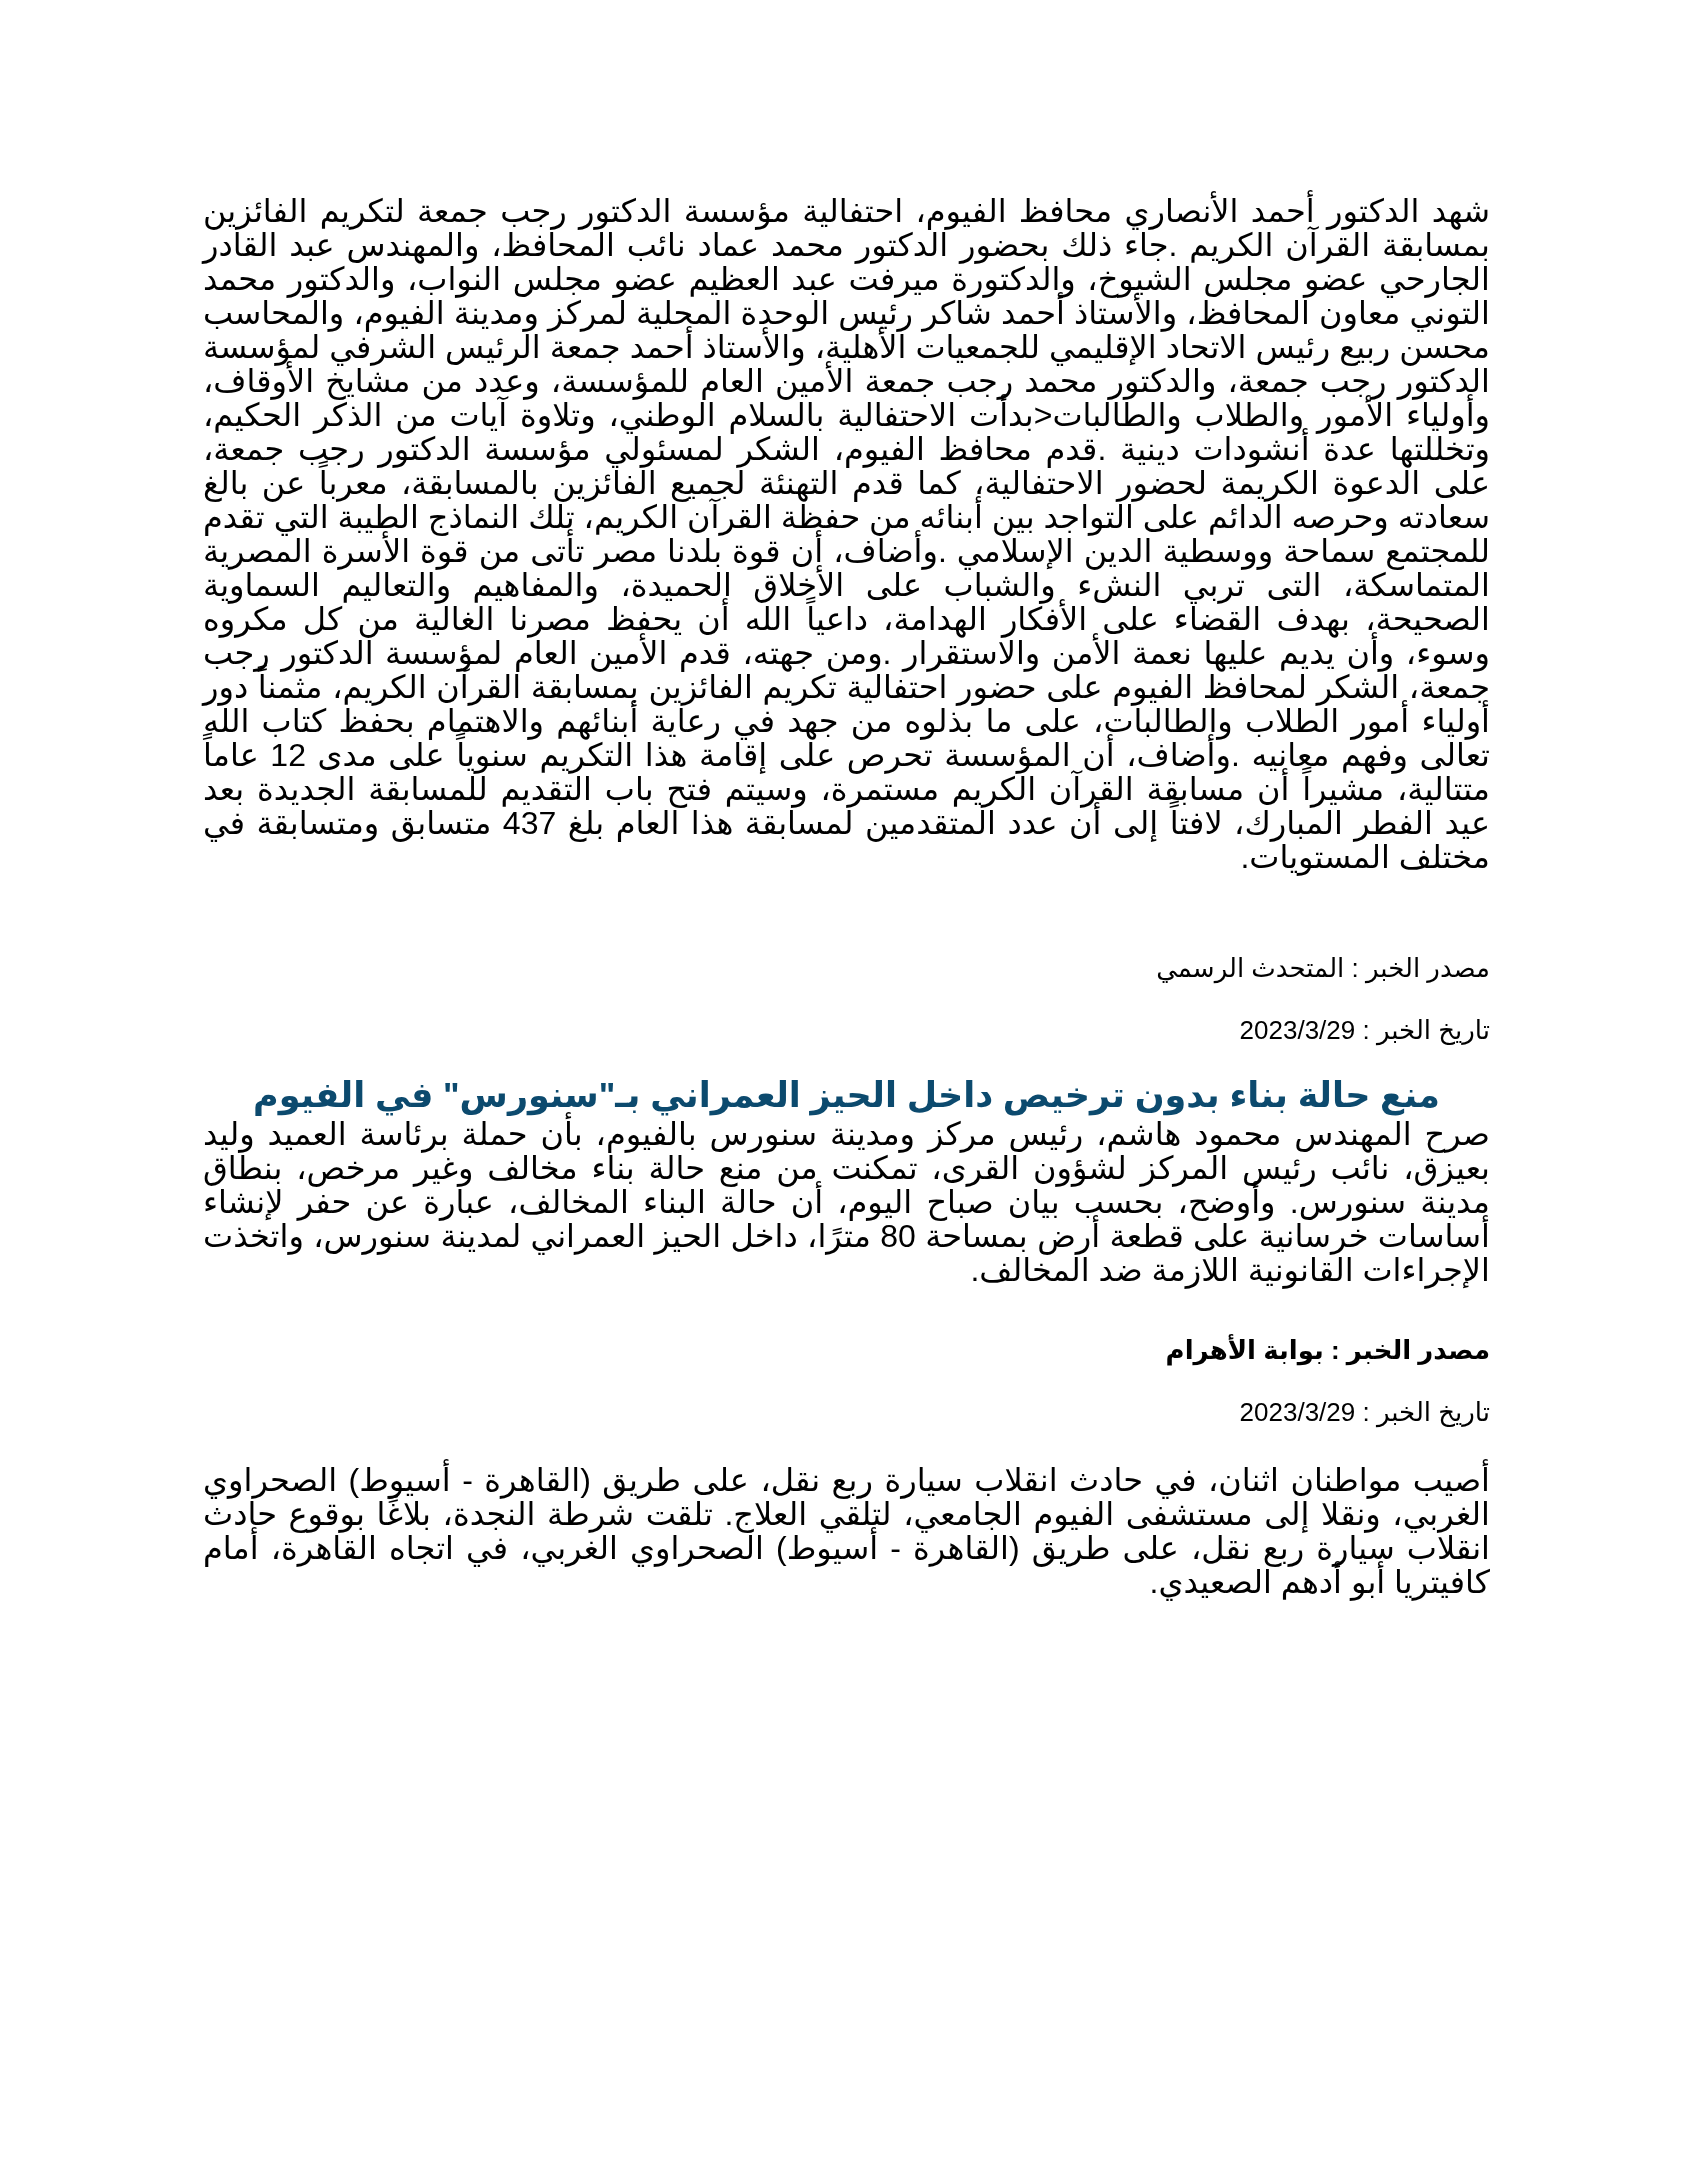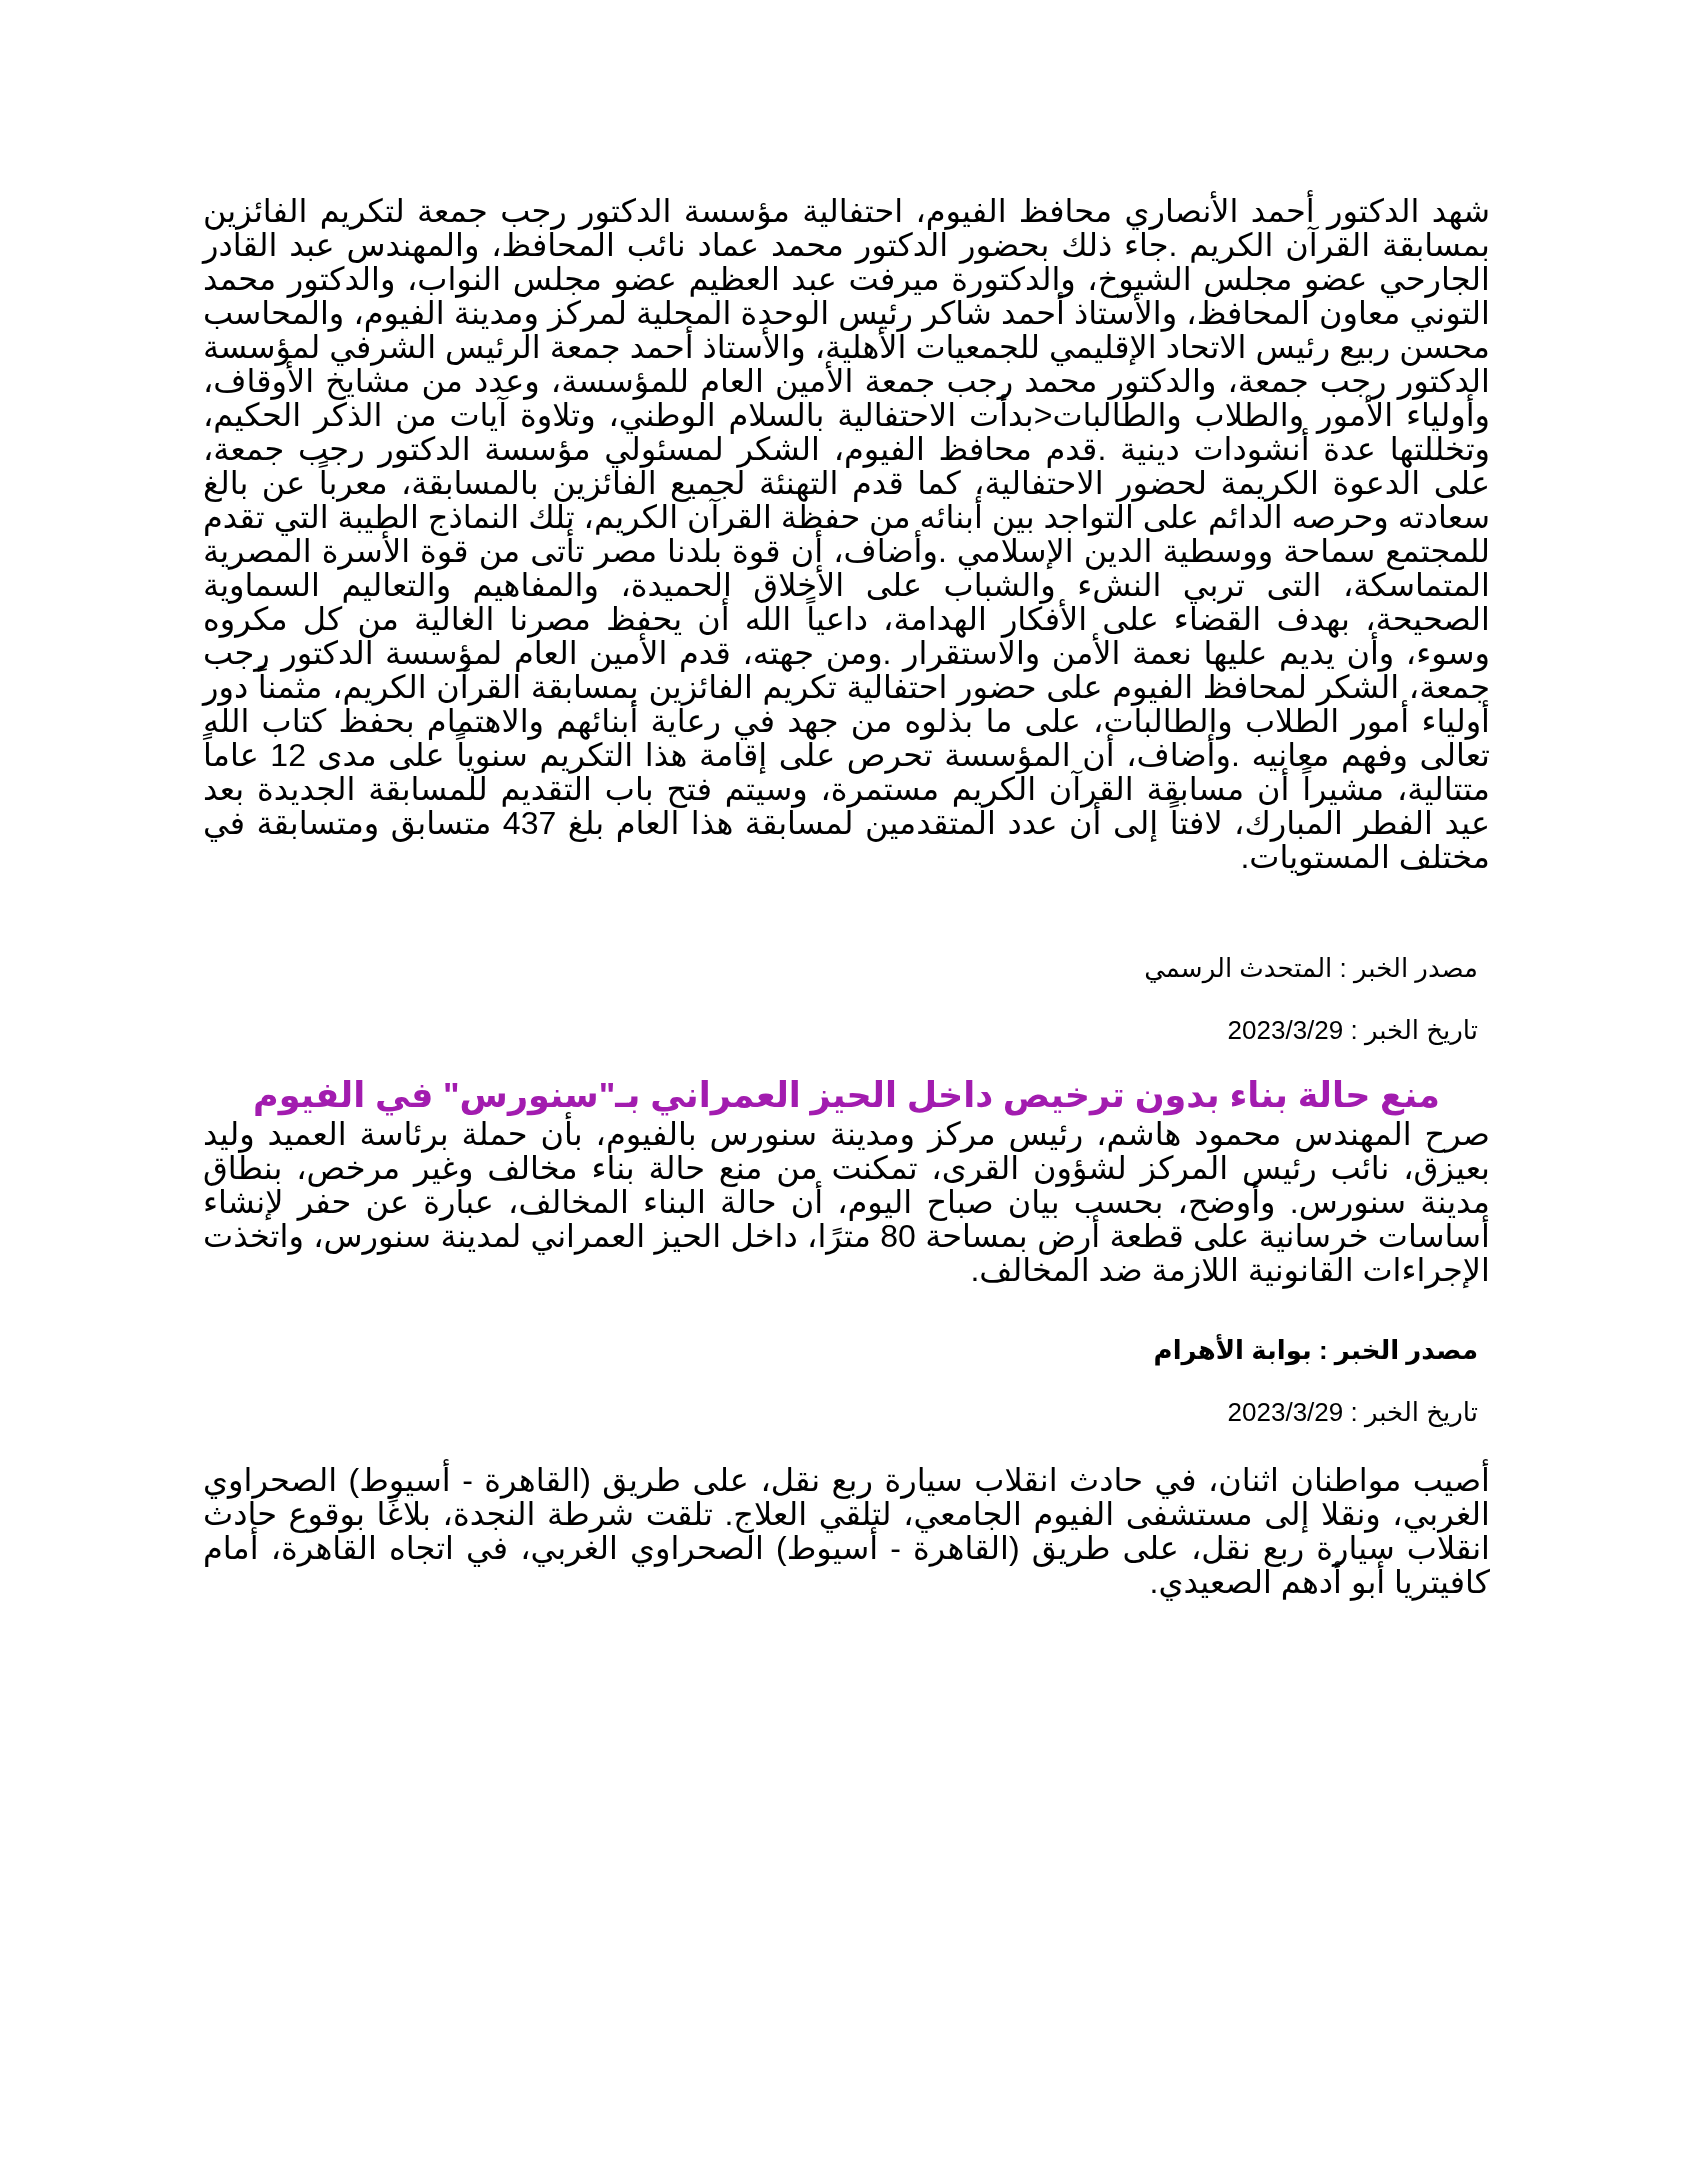--- a/index.html
+++ b/index.html
@@ -25,29 +25,29 @@
     .body-para {
       font-size: 32px;
       line-height: 34px;
       text-align: justify;
       text-align-last: right;
       margin: 0;
     }
     .meta-line {
       font-size: 26px;
       line-height: 34px;
-      margin: 12px;
+      margin: 0;
       text-align: right;
     }
     .headline {
       font-family: "Liberation Sans", "DejaVu Sans", sans-serif;
       font-weight: bold;
       font-size: 35px;
       line-height: 44px;
-      color: #a21caf;
+      color: #0c4a6e;
       text-align: center;
       margin: 0;
     }
     .article-1 .body-para { margin-top: 0; }
     .meta-1-source { margin-top: 77px; }
     .meta-1-date { margin-top: 28px; }
     .headline-2 { margin-top: 26px; }
     .body-2 { }
     .meta-2-source { margin-top: 46px; font-weight: bold; }
     .meta-2-date { margin-top: 28px; }

